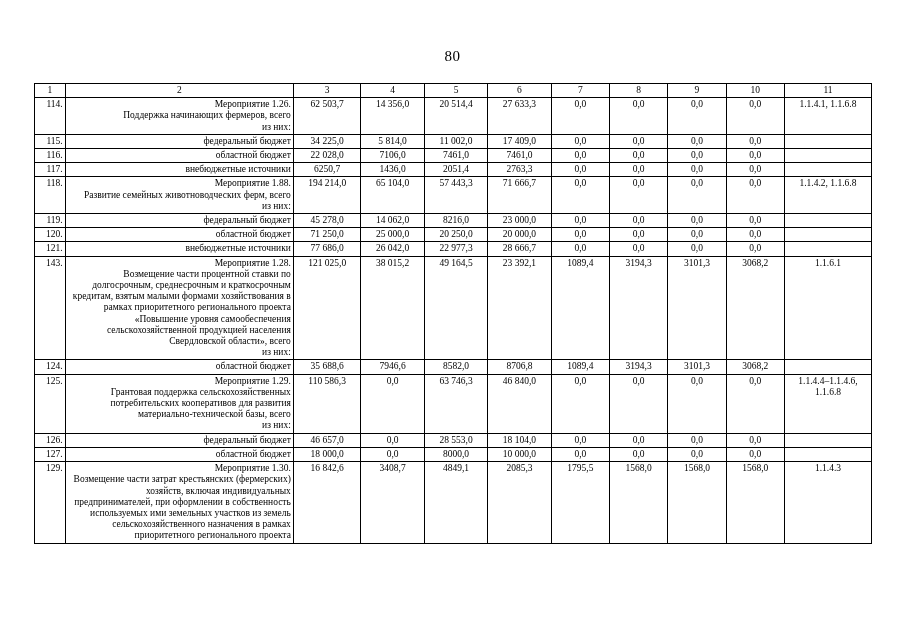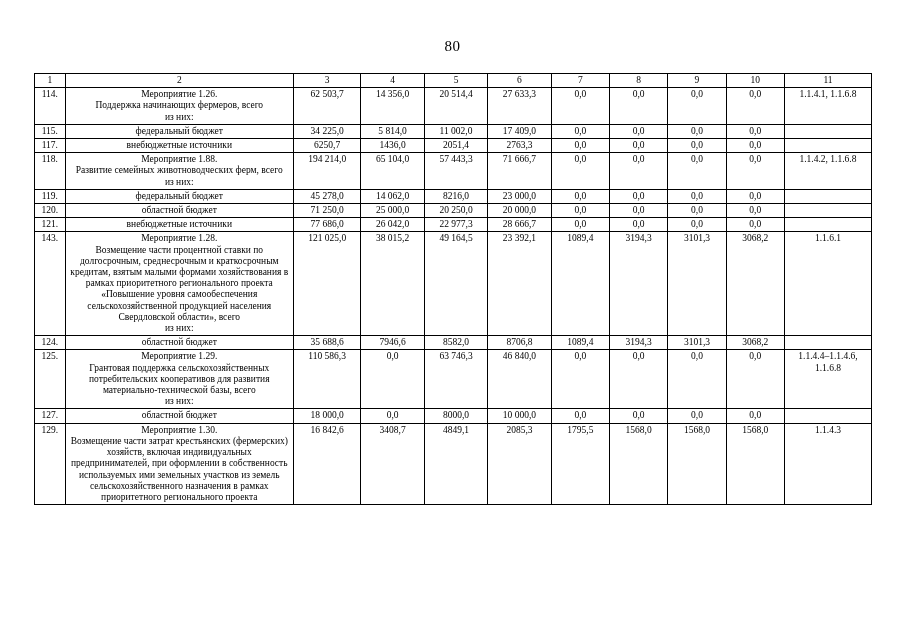--- a/index.html
+++ b/index.html
@@ -16,45 +16,45 @@
   }
   .page {
     position: relative;
     width: 905px;
     height: 640px;
     box-sizing: border-box;
   }
   .page-number {
     text-align: center;
     font-size: 15px;
-    padding-top: 38px;
+    padding-top: 48px;
     padding-bottom: 18px;
     letter-spacing: 0.5px;
   }
   table.doc-table {
     border-collapse: collapse;
     margin-left: 34px;
     width: 838px;
     table-layout: fixed;
   }
   table.doc-table td {
     border: 1px solid #000000;
     font-size: 9.5px;
     line-height: 1.18;
     padding: 1px 2px 1px 2px;
     vertical-align: top;
     word-wrap: break-word;
     overflow: hidden;
   }
   td.c-num {
-    text-align: center;
+    text-align: right;
     vertical-align: top;
   }
   td.c-name {
-    text-align: center;
+    text-align: right;
   }
   td.c-val {
     text-align: center;
   }
   td.c-last {
     text-align: center;
   }
   tr.header-row td {
     text-align: center;
     font-size: 9.5px;
@@ -140,20 +140,41 @@
           <td class="c-val">0,0</td>
           <td class="c-val">0,0</td>
           <td class="c-val">0,0</td>
           <td class="c-last">
             <div class="cell-lines">
               <span></span>
             </div>
           </td>
         </tr>
         <tr>
+          <td class="c-num">116.</td>
+          <td class="c-name">
+            <div class="cell-lines">
+              <span>областной бюджет</span>
+            </div>
+          </td>
+          <td class="c-val">22 028,0</td>
+          <td class="c-val">7106,0</td>
+          <td class="c-val">7461,0</td>
+          <td class="c-val">7461,0</td>
+          <td class="c-val">0,0</td>
+          <td class="c-val">0,0</td>
+          <td class="c-val">0,0</td>
+          <td class="c-val">0,0</td>
+          <td class="c-last">
+            <div class="cell-lines">
+              <span></span>
+            </div>
+          </td>
+        </tr>
+        <tr>
           <td class="c-num">117.</td>
           <td class="c-name">
             <div class="cell-lines">
               <span>внебюджетные источники</span>
             </div>
           </td>
           <td class="c-val">6250,7</td>
           <td class="c-val">1436,0</td>
           <td class="c-val">2051,4</td>
           <td class="c-val">2763,3</td>
@@ -315,20 +336,41 @@
           <td class="c-val">0,0</td>
           <td class="c-val">0,0</td>
           <td class="c-last">
             <div class="cell-lines">
               <span>1.1.4.4–1.1.4.6,</span>
               <span>1.1.6.8</span>
             </div>
           </td>
         </tr>
         <tr>
+          <td class="c-num">126.</td>
+          <td class="c-name">
+            <div class="cell-lines">
+              <span>федеральный бюджет</span>
+            </div>
+          </td>
+          <td class="c-val">46 657,0</td>
+          <td class="c-val">0,0</td>
+          <td class="c-val">28 553,0</td>
+          <td class="c-val">18 104,0</td>
+          <td class="c-val">0,0</td>
+          <td class="c-val">0,0</td>
+          <td class="c-val">0,0</td>
+          <td class="c-val">0,0</td>
+          <td class="c-last">
+            <div class="cell-lines">
+              <span></span>
+            </div>
+          </td>
+        </tr>
+        <tr>
           <td class="c-num">127.</td>
           <td class="c-name">
             <div class="cell-lines">
               <span>областной бюджет</span>
             </div>
           </td>
           <td class="c-val">18 000,0</td>
           <td class="c-val">0,0</td>
           <td class="c-val">8000,0</td>
           <td class="c-val">10 000,0</td>

